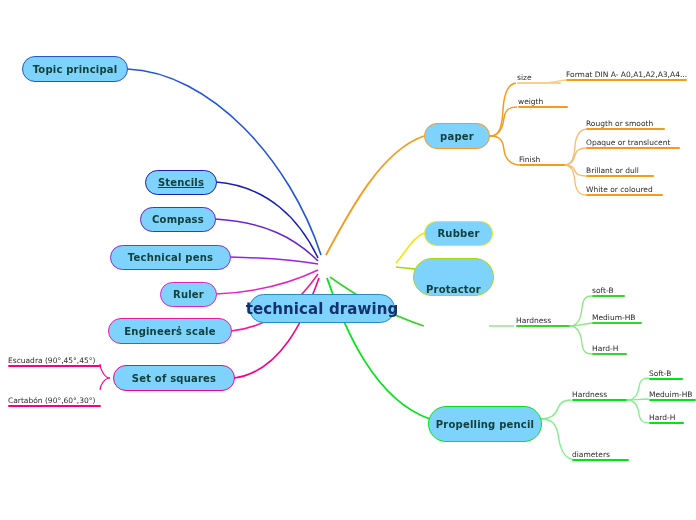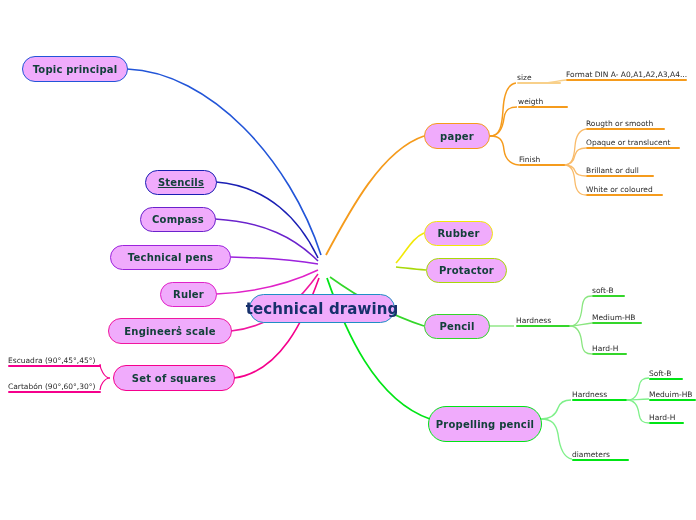--- a/index.html
+++ b/index.html
@@ -24,21 +24,21 @@
     pointer-events: none;
   }
   .node {
     position: absolute;
     box-sizing: border-box;
     display: flex;
     align-items: center;
     justify-content: center;
     white-space: nowrap;
     border-style: solid;
-    background: #f0abfc;
+    background: #7dd3fc;
   }
   
   .pill {
     border-width: 1.6px;
     border-radius: 999px;
     font-weight: bold;
     color: #13403a;
     letter-spacing: .2px;
   }
   .pill.central {
@@ -151,40 +151,37 @@
 
   <div class="node pill pill-sm" style="left:113px; top:365px; width:122px; height:26px; border-color:#f5008c;">
     <span>Set of squares</span>
   </div>
 
   <div class="node bar tiny" style="left:8px; top:352px; width:93px; height:15px;">
     <span class="bar-text">Escuadra (90°,45°,45°)</span>
     <span class="bar-rule" style="width:93px; background:#f5008c;"></span>
   </div>
 
-  <div class="node bar tiny" style="left:8px; top:378px; width:93px; height:15px;">
+  <div class="node bar tiny" style="left:8px; top:392px; width:93px; height:15px;">
     <span class="bar-text">Cartabón (90°,60°,30°)</span>
     <span class="bar-rule" style="width:93px; background:#f5008c;"></span>
   </div>
 
   <div class="node pill pill-sm" style="left:424px; top:123px; width:66px; height:26px; border-color:#f59b1c;">
     <span>paper</span>
   </div>
 
   <div class="node pill pill-sm" style="left:424px; top:221px; width:69px; height:25px; border-color:#f2e808;">
     <span>Rubber</span>
   </div>
 
-  <div class="node pill pill-sm" style="left:426px; top:258px; width:81px; height:25px; border-color:#a8d908;">
+  <div class="node pill pill-sm" style="left:413px; top:258px; width:81px; height:38px; border-color:#a8d908;align-items:flex-end;">
     <span>Protactor</span>
   </div>
 
-  <div class="node pill pill-sm" style="left:424px; top:314px; width:66px; height:25px; border-color:#34d62a;">
-    <span>Pencil</span>
-  </div>
 
   <div class="node pill pill-sm" style="left:428px; top:406px; width:114px; height:36px; border-color:#00e515;">
     <span>Propelling pencil</span>
   </div>
 
   <div class="node bar tiny" style="left:517px; top:69px; width:44px; height:15px;">
     <span class="bar-text">size</span>
     <span class="bar-rule" style="width:44px; background:#f8d08a;"></span>
   </div>
 

